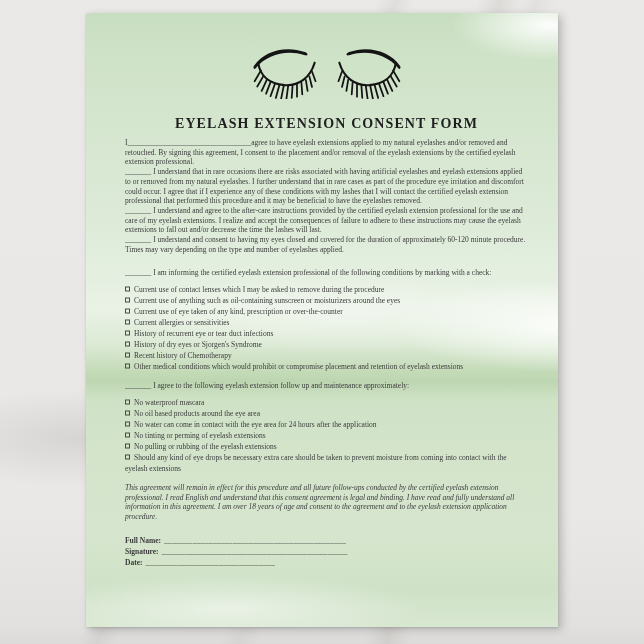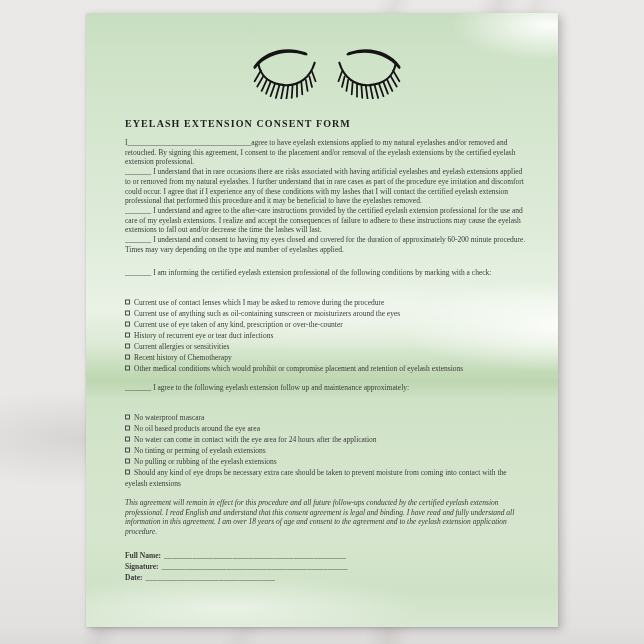--- a/index.html
+++ b/index.html
@@ -19,29 +19,29 @@
     background:
       radial-gradient(ellipse 150px 55px at 98% 2%, rgba(255,255,255,.95), rgba(255,255,255,0) 65%),
       radial-gradient(ellipse 240px 65px at 101% 51%, rgba(253,254,252,.92), rgba(255,255,255,0) 70%),
       radial-gradient(ellipse 300px 50px at 55% 49%, rgba(246,249,244,.6), transparent 75%),
       radial-gradient(ellipse 260px 45px at 30% 97%, rgba(241,246,238,.75), transparent 75%),
       linear-gradient(180deg,#c8dec0 0%,#cfe3c8 8%,#d7e7d1 22%,#dcead7 33%,#e4efe0 42%,#eaf2e6 48%,#dcead5 54%,#c3dab7 58.5%,#bdd6b1 60%,#cfe2c6 63%,#d3e4cb 72%,#d6e6ce 85%,#cfe2c7 94%,#d8e7d1 100%);
     color:#3b3b3b;
   }
   .lashes-wrap{margin-top:31px;text-align:center;}
   .title{
-    margin:13px 0 0 0;
-    font-size:10px;line-height:16px;font-weight:700;letter-spacing:1.1px;color:#1f1f1f;
+    margin:13px 0 0 0;text-align:center;
+    font-size:14px;line-height:16px;font-weight:700;letter-spacing:1.1px;color:#1f1f1f;
   }
   .bodytext{font-size:7.5px;line-height:9.7px;letter-spacing:0;}
   .para{margin:0;}
   .para.first{margin-top:6px;}
   .sect{margin-top:14px;}
   .sect2{margin-top:9px;}
-  .checklist{list-style:none;margin:19px 0 0 0;padding:0;}
+  .checklist{list-style:none;margin:6px 0 0 0;padding:0;}
   .checklist li{display:block;line-height:11px;}
   .cbx{
     display:inline-block;width:5px;height:5px;border:1px solid #4a4a4a;box-sizing:border-box;
     margin-right:4px;transform:translateY(-0.5px);
   }
   .closing{margin-top:9px;font-style:italic;}
   .sig-block{margin-top:13px;font-size:7.5px;}
   .sig-row{line-height:11px;}
   .sig-label{font-weight:700;margin-right:3px;}
   .sig-line{letter-spacing:.3px;}
@@ -62,30 +62,31 @@
         <use href="#eyeL" transform="matrix(-1 0 0 1 170 0)"></use>
       </svg>
     </div>
 
     <h1 class="title">EYELASH EXTENSION CONSENT FORM</h1>
 
     <div class="bodytext">
       <p class="para first">I_________________________________agree to have eyelash extensions applied to my natural eyelashes and/or removed and retouched. By signing this agreement, I consent to the placement and/or removal of the eyelash extensions by the certified eyelash extension professional.</p>
       <p class="para">_______ I understand that in rare occasions there are risks associated with having artificial eyelashes and eyelash extensions applied to or removed from my natural eyelashes. I further understand that in rare cases as part of the procedure eye irritation and discomfort could occur. I agree that if I experience any of these conditions with my lashes that I will contact the certified eyelash extension professional that performed this procedure and it may be beneficial to have the eyelashes removed.</p>
       <p class="para">_______ I understand and agree to the after-care instructions provided by the certified eyelash extension professional for the use and care of my eyelash extensions. I realize and accept the consequences of failure to adhere to these instructions may cause the eyelash extensions to fall out and/or decrease the time the lashes will last.</p>
-      <p class="para">_______ I understand and consent to having my eyes closed and covered for the duration of approximately 60-200 minute procedure. Times may vary depending on the type and number of eyelashes applied.</p>
+      <p class="para">_______ I understand and consent to having my eyes closed and covered for the duration of approximately 60-120 minute procedure. Times may vary depending on the type and number of eyelashes applied.</p>
 
       <div class="sect">
         <p class="para">_______ I am informing the certified eyelash extension professional of the following conditions by marking with a check:</p>
         <ul class="checklist">
           <li><span class="cbx"></span><span>Current use of contact lenses which I may be asked to remove during the procedure</span></li>
           <li><span class="cbx"></span><span>Current use of anything such as oil-containing sunscreen or moisturizers around the eyes</span></li>
           <li><span class="cbx"></span><span>Current use of eye taken of any kind, prescription or over-the-counter</span></li>
+          <li><span class="cbx"></span><span>Current allergies or sensitivities</span></li>
           <li><span class="cbx"></span><span>History of recurrent eye or tear duct infections</span></li>
-          <li><span class="cbx"></span><span>Current allergies or sensitivities</span></li>
+          <li><span class="cbx"></span><span>History of dry eyes or Sjorgen's Syndrome</span></li>
           <li><span class="cbx"></span><span>Recent history of Chemotherapy</span></li>
           <li><span class="cbx"></span><span>Other medical conditions which would prohibit or compromise placement and retention of eyelash extensions</span></li>
         </ul>
       </div>
 
       <div class="sect2">
         <p class="para">_______ I agree to the following eyelash extension follow up and maintenance approximately:</p>
         <ul class="checklist">
           <li><span class="cbx"></span><span>No waterproof mascara</span></li>
           <li><span class="cbx"></span><span>No oil based products around the eye area</span></li>

